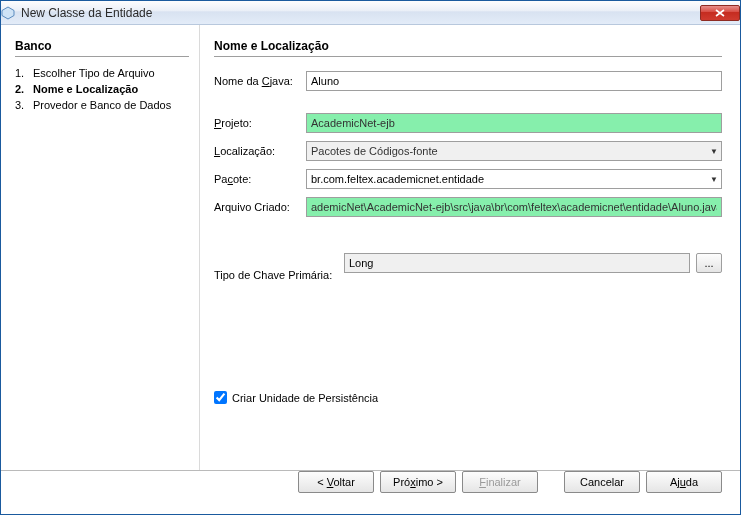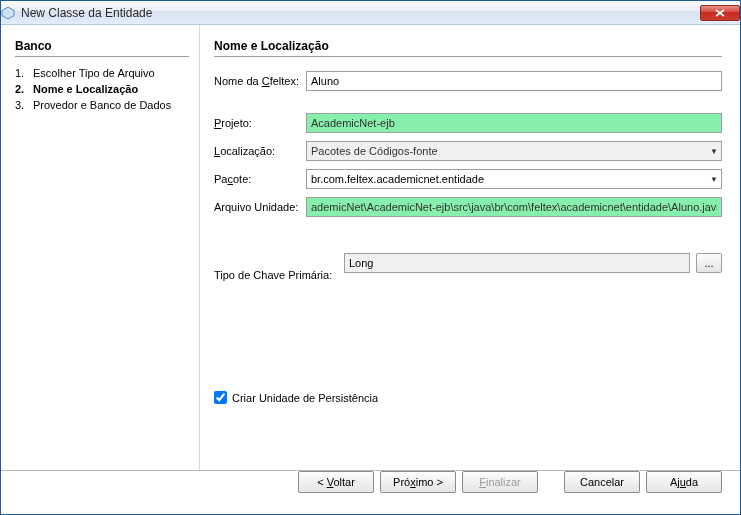--- a/index.html
+++ b/index.html
@@ -78,21 +78,21 @@
             <span class="num">3.</span>
             <span>Provedor e Banco de Dados</span>
           </li>
       </ol>
     </div>
 
     <div class="main">
       <h3>Nome e Localização</h3>
 
       <div class="form-row">
-        <span class="label"><span>Nome da </span><span class="ul">C</span><span>feltex:</span></span>
+        <span class="label"><span>Nome da </span><span class="ul">C</span><span>java:</span></span>
         <input type="text" value="Aluno" style="">
       </div>
 
       <div style="height:14px"></div>
 
       <div class="form-row">
         <span class="label"><span class="ul">P</span><span>rojeto:</span></span>
         <input type="text" readonly="" value="AcademicNet-ejb" style="">
       </div>
 
@@ -106,21 +106,21 @@
 
       <div class="form-row">
         <span class="label"><span>Pa</span><span class="ul">c</span><span>ote:</span></span>
         <div class="select-wrap">
           <input type="text" value="br.com.feltex.academicnet.entidade" style="">
           <span class="arrow">▼</span>
         </div>
       </div>
 
       <div class="form-row">
-        <span class="label">Arquivo Unidade:</span>
+        <span class="label">Arquivo Criado:</span>
         <input type="text" readonly="" value="ademicNet\AcademicNet-ejb\src\java\br\com\feltex\academicnet\entidade\Aluno.java" style="">
       </div>
 
       <div class="pk-row">
         <span class="label"><span class="ul">T</span><span>ipo de Chave Primária:</span></span>
         <input type="text" readonly="" value="Long" style="">
         <button class="browse">...</button>
       </div>
 
       <div class="checkbox-row">

